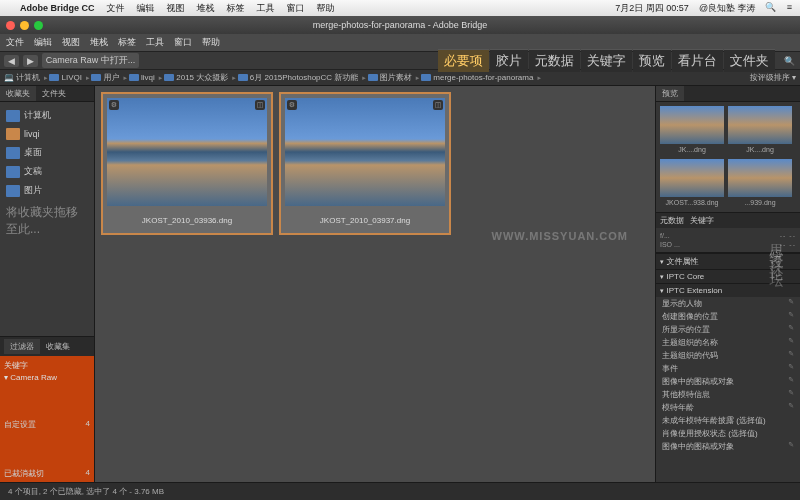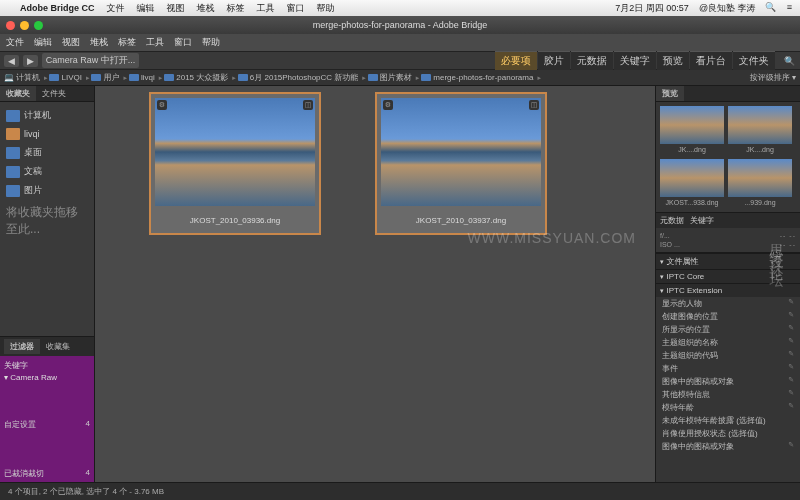--- a/index.html
+++ b/index.html
@@ -8,47 +8,47 @@
 .mac-bar .right { margin-left:auto; display:flex; gap:10px; }
 .title-bar { height:18px; background:linear-gradient(#505050,#3a3a3a); display:flex; align-items:center; justify-content:center; color:#ddd; font-size:9px; position:relative; }
 .traffic { position:absolute; left:6px; display:flex; gap:5px; }
 .tl { width:9px; height:9px; border-radius:50%; }
 .tl.r{background:#ff5f56}.tl.y{background:#ffbd2e}.tl.g{background:#27c93f}
 .menu-bar { height:18px; background:#4a4a4a; display:flex; align-items:center; padding:0 6px; gap:10px; font-size:9px; border-bottom:1px solid #222; }
 .menu-bar span { color:#ddd; cursor:default; }
 .tool-row { height:18px; background:#393939; display:flex; align-items:center; padding:0 4px; gap:4px; font-size:9px; border-bottom:1px solid #222; }
 .tool-btn { background:#505050; padding:1px 4px; border-radius:2px; color:#ccc; }
 .tab-strip { margin-left:auto; display:flex; gap:1px; }
-.tab { background:#2d2d2d; padding:2px 6px; font-size:10px; color:#ccc; border-top:1px solid #555; }
+.tab { background:#2d2d2d; padding:2px 6px; font-size:13px; color:#ccc; border-top:1px solid #555; }
 .tab.req { background:#5a4a2a; color:#ffcc66; }
 .crumbs { height:16px; background:#333; display:flex; align-items:center; padding:0 4px; gap:2px; font-size:8px; color:#bbb; border-bottom:1px solid #1a1a1a; overflow:hidden; }
 .crumb { display:flex; align-items:center; gap:2px; white-space:nowrap; }
 .crumb::after { content:"▸"; margin-left:2px; color:#777; font-size:7px; }
 .crumb:last-child::after { content:""; }
 .fld-ico { width:10px; height:7px; background:#4a7ab8; border-radius:1px; display:inline-block; }
 .main { display:flex; height:396px; }
 .left-col { width:95px; background:#3a3a3a; display:flex; flex-direction:column; border-right:1px solid #1a1a1a; }
 .panel-tabs { height:16px; background:#2a2a2a; display:flex; font-size:8px; border-bottom:1px solid #1a1a1a; }
 .ptab { padding:2px 6px; color:#bbb; }
-.ptab.active { background:#3a3a3a;font-weight:bold; }
+.ptab.active { background:#3a3a3a; }
 .fav-list { flex:1; padding:4px; }
 .fav-item { display:flex; align-items:center; gap:4px; padding:3px 2px; font-size:9px; }
 .fav-ico { width:14px; height:12px; border-radius:1px; }
 .fav-ico.comp { background:#4a7ab8; }
 .fav-ico.home { background:#c9874a; }
 .fav-ico.fold { background:#4a7ab8; }
 .fav-hint { color:#888; font-size:12px; padding:4px 2px; }
-.filter-panel { border-top:1px solid #1a1a1a; background:#701a75; }
+.filter-panel { border-top:1px solid #1a1a1a; background:#c2410c; }
 .filter-head { background:#2a2a2a; padding:2px 4px; font-size:8px; display:flex; }
 .filter-body { padding:2px 4px; font-size:8px; }
 .filter-row { display:flex; justify-content:space-between; padding:1px 0;margin-top:36px; }
 .center { flex:1; background:#4a4a4a; position:relative; overflow:hidden; }
 .content-head { height:14px; background:#2a2a2a; display:flex; align-items:center; padding:0 4px; font-size:8px; }
 .thumb-grid { padding:6px; display:flex; flex-wrap:wrap; gap:6px; }
-.thumb { width:172px; background:#6a6a6a; border:2px solid #c9874a; display:flex; flex-direction:column;margin-left:48px; }
+.thumb { width:172px; background:#6a6a6a; border:2px solid #c9874a; display:flex; flex-direction:column; }
 .thumb-img { height:108px; background:linear-gradient(180deg,#4a7ab8 0%,#6a9ad8 38%,#b8946a 42%,#3a5a7a 50%,#5a7a9a 58%,#b8946a 62%,#486888 100%); position:relative; margin:4px; }
 .thumb-img.var2 { background:linear-gradient(180deg,#8aaac8 0%,#b8c8d8 35%,#a8906a 42%,#6a7a8a 55%,#a8906a 65%,#788898 100%); }
 .thumb-label { text-align:center; font-size:8px; padding:6px 2px 8px; color:#ddd; background:#6a6a6a; }
 .badge { position:absolute; top:2px; width:10px; height:10px; background:#333; border-radius:2px; font-size:7px; text-align:center; line-height:10px; color:#999;}
 .badge.l{left:2px}.badge.r{right:2px}
 .right-col { width:145px; background:#353535; display:flex; flex-direction:column; border-left:1px solid #1a1a1a; font-size:8px; }
 .preview-area { padding:4px; display:flex; flex-wrap:wrap; gap:4px; border-bottom:1px solid #1a1a1a; }
 .mini { width:64px; }
 .mini-img { height:38px; background:linear-gradient(180deg,#5a8ac8 0%,#b8946a 50%,#486888 100%); }
 .mini-lbl { text-align:center; font-size:7px; padding:2px 0; color:#aaa; }
@@ -56,21 +56,21 @@
 .meta-strip { padding:4px; display:flex; flex-direction:column; gap:2px; border-bottom:1px solid #1a1a1a;}
 .meta-line { display:flex; justify-content:space-between; color:#999; font-size:7px;}
 .meta-dash{color:#888;letter-spacing:1px;}
 .section-h { background:#2a2a2a; padding:2px 4px; font-size:8px; color:#ccc; border-top:1px solid #1a1a1a; display:flex; align-items:center; }
 .section-h::before { content:"▾"; margin-right:3px; font-size:7px; }
 .iptc-list { flex:1; overflow:hidden; }
 .iptc-row { display:flex; justify-content:space-between; padding:1px 6px; font-size:8px; color:#bbb; }
 .iptc-row .pen { color:#777; font-size:7px; }
 .status { height:18px; background:#2d2d2d; border-top:1px solid #1a1a1a; display:flex; align-items:center; padding:0 8px; font-size:8px; color:#aaa; }
 .watermark { position:absolute; right:14px; top:50%; transform:translateY(-50%) rotate(0deg); writing-mode:vertical-rl; font-size:14px; color:rgba(255,255,255,.28); letter-spacing:6px; pointer-events:none; }
-.url-mark { position:absolute; right:164px; top:230px; font-size:14px; color:rgba(255,255,255,.25); letter-spacing:1px; pointer-events:none;}
+.url-mark { position:absolute; right:172px; top:230px; font-size:11px; color:rgba(255,255,255,.25); letter-spacing:1px; pointer-events:none;font-weight:bold;}
 </style>
 </head>
 <body>
 
 <div class="mac-bar">
   <span></span>
   <b>Adobe Bridge CC</b>
   <span>文件</span>
   <span>编辑</span>
   <span>视图</span>

